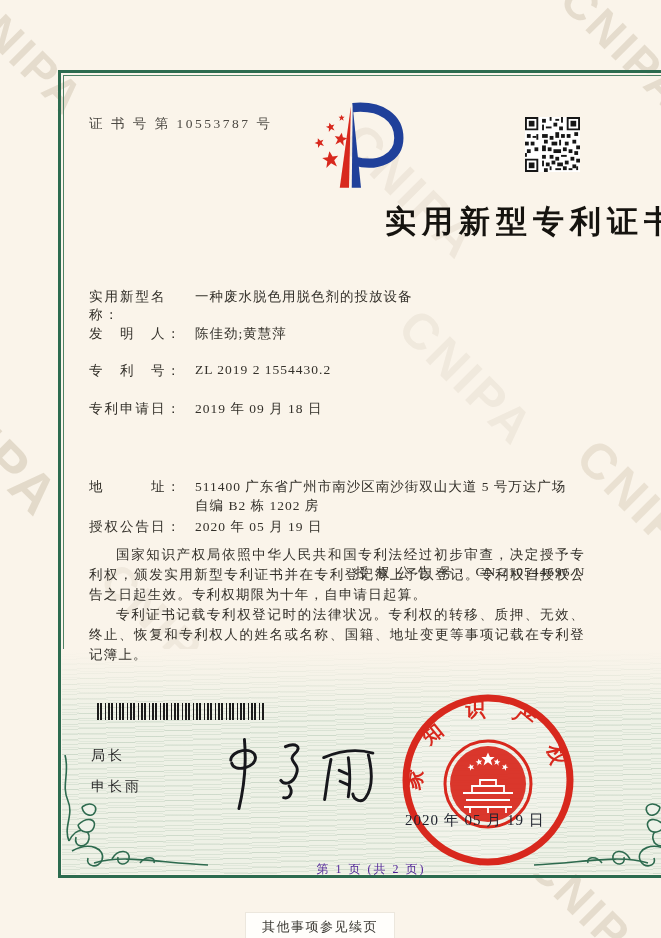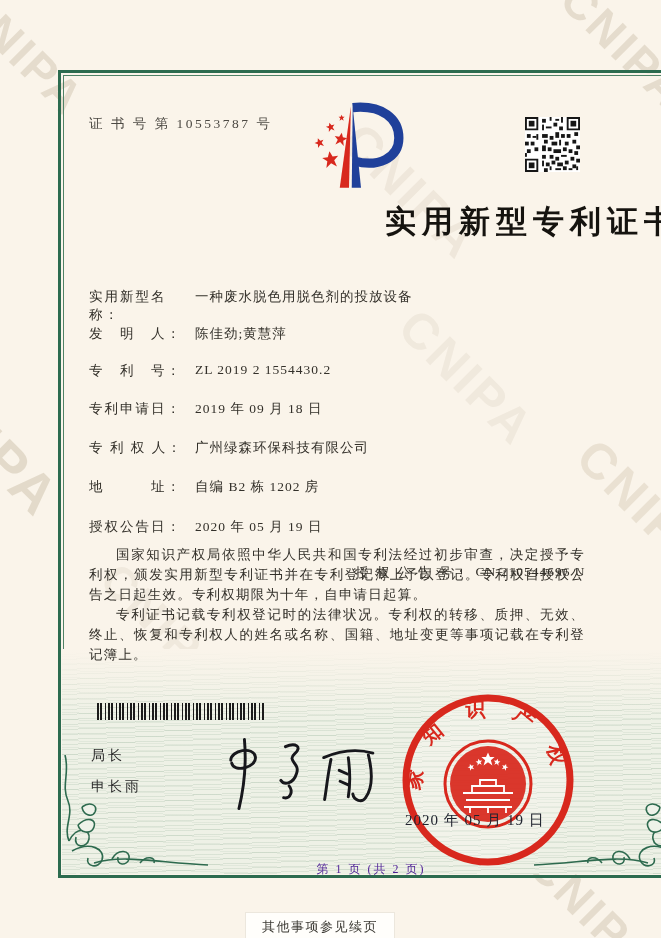--- a/index.html
+++ b/index.html
@@ -204,25 +204,22 @@
   </div>
   <div class="row r1">
     <span class="flabel">实用新型名称：</span><span class="fvalue">一种废水脱色用脱色剂的投放设备</span>
   </div>
   <div class="row r3">
     <span class="flabel">专　利　号：</span><span class="fvalue">ZL 2019 2 1554430.2</span>
   </div>
   <div class="row r4">
     <span class="flabel">专利申请日：</span><span class="fvalue">2019 年 09 月 18 日</span>
   </div>
-  <div class="row r5">
-    <span class="flabel">专 利 权 人：</span><span class="fvalue">广州绿森环保科技有限公司</span>
-  </div>
   <div class="row r6">
-    <span class="flabel">地　　　址：</span><span class="fvalue"><span style="display:block">自编 B2 栋 1202 房</span></span>
+    <span class="flabel">地　　　址：</span><span class="fvalue"><span style="display:block">511400 广东省广州市南沙区南沙街双山大道 5 号万达广场</span><span style="display:block">自编 B2 栋 1202 房</span></span>
   </div>
   <div class="row r7">
     <span class="flabel">授权公告日：</span><span class="fvalue">2020 年 05 月 19 日</span>
     <span class="grant-no-group">
       <span class="flabel">授 权 公 告 号：</span><span class="fvalue">CN 210544696 U</span>
     </span>
   </div>
 
   <div class="paras">
     <p>国家知识产权局依照中华人民共和国专利法经过初步审查，决定授予专利权，颁发实用新型专利证书并在专利登记簿上予以登记。专利权自授权公告之日起生效。专利权期限为十年，自申请日起算。</p>

